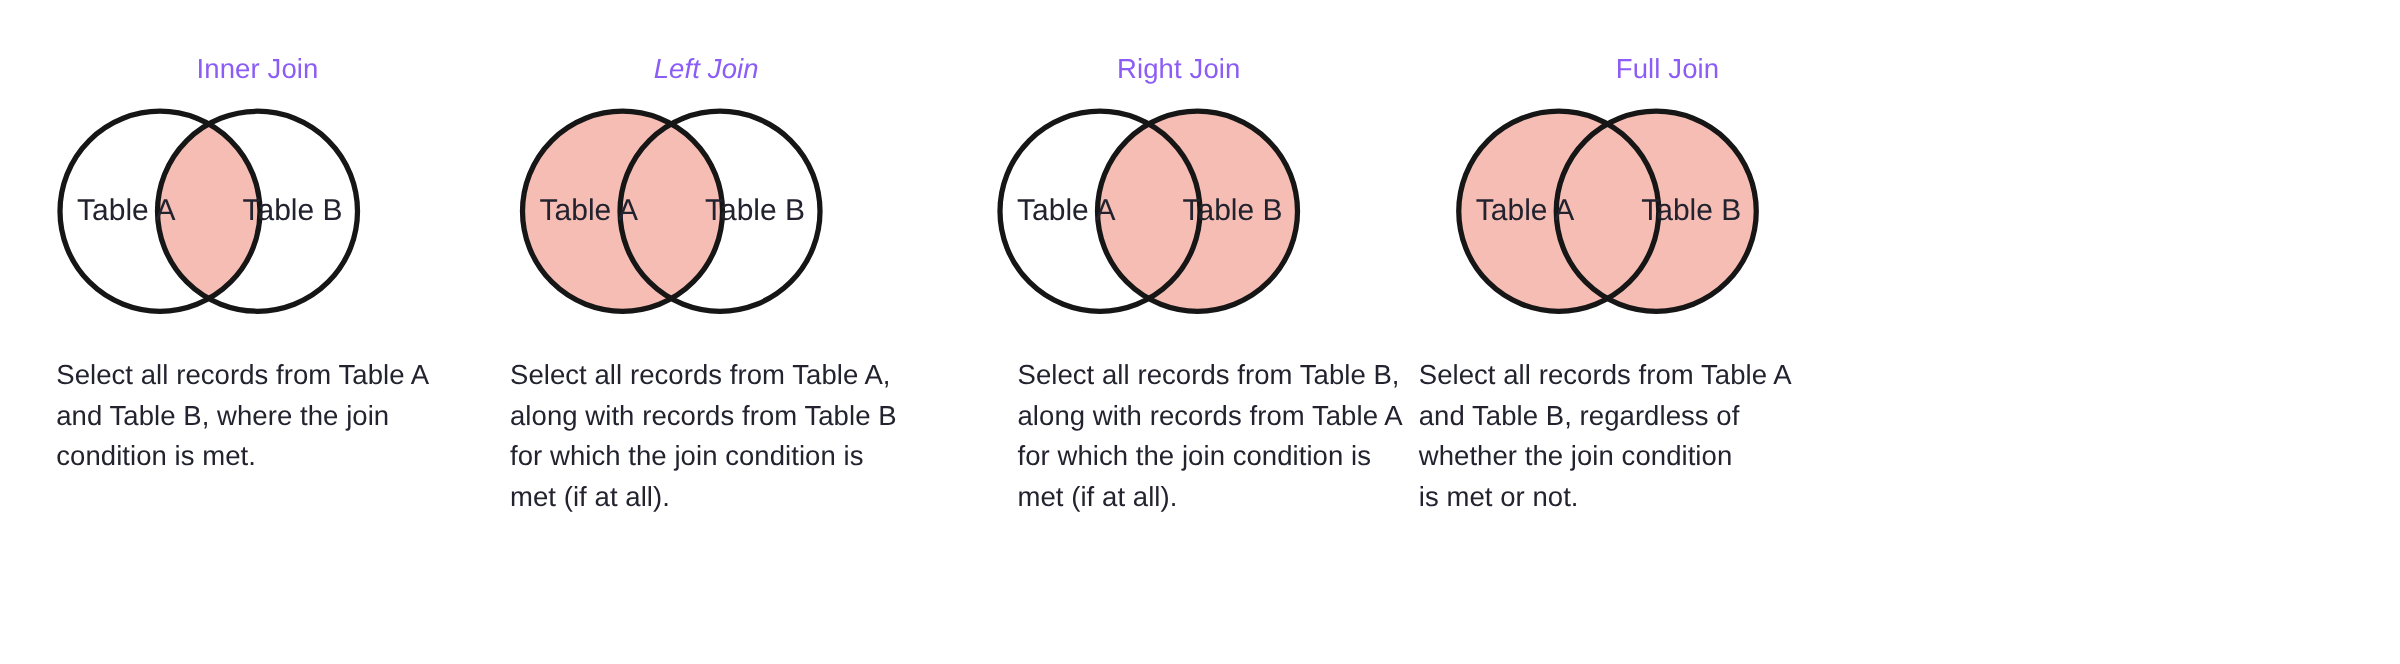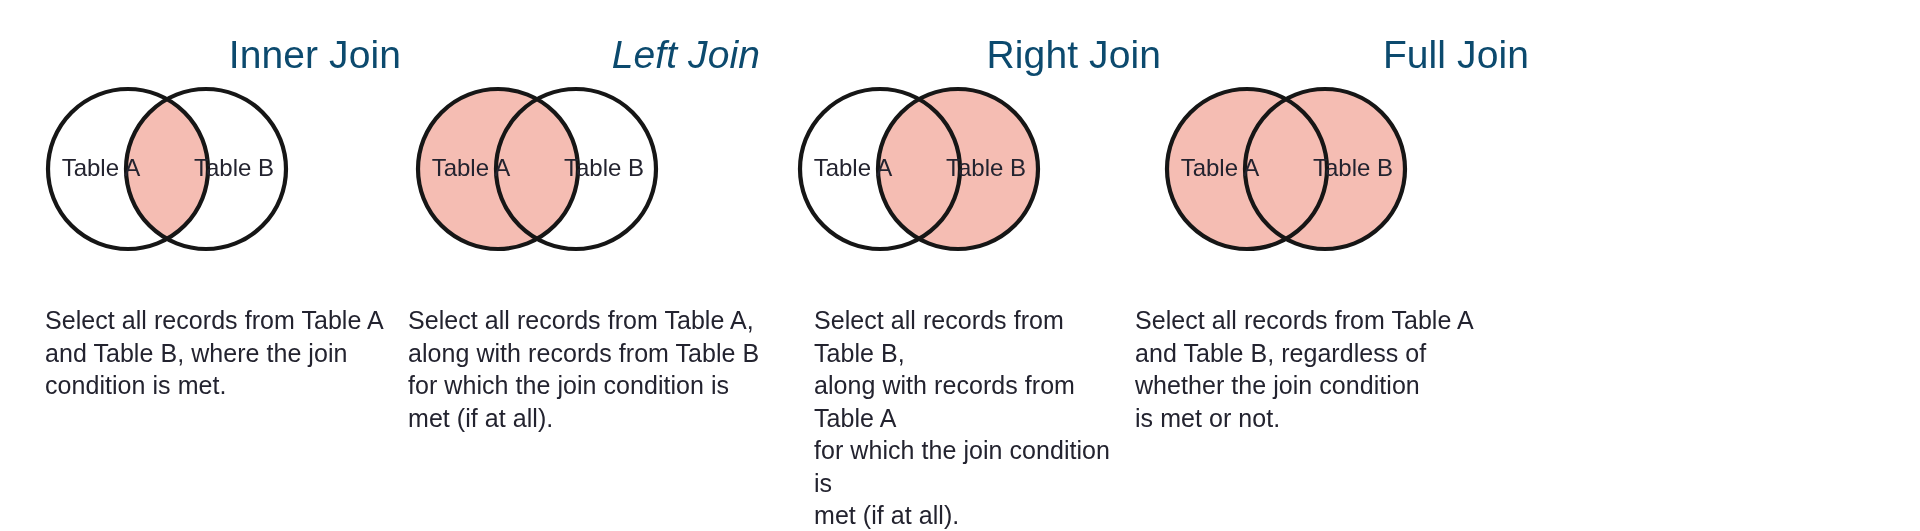--- a/index.html
+++ b/index.html
@@ -28,47 +28,47 @@
     top: 0;
     width: 390px;
     height: 531px;
   }
 
   .join-title {
     position: absolute;
     top: 38px;
     left: 0;
     width: 390px;
-    text-align: right;
-    font-size: 39px;
+    text-align: center;
+    font-size: 22px;
     line-height: 34px;
     font-weight: 400;
-    color: #0c4a6e;
+    color: #8b5cf6;
     letter-spacing: 0.1px;
     white-space: nowrap;
   }
 
   .venn-wrap {
     position: absolute;
     top: 82px;
     left: 0;
     width: 390px;
     height: 175px;
   }
 
   .venn-svg {
     display: block;
     position: absolute;
     top: 0;
   }
 
   .caption {
     position: absolute;
-    top: 304px;
-    font-size: 25px;
+    top: 284px;
+    font-size: 22px;
     line-height: 32.5px;
     color: #23232f;
     white-space: pre-line;
     letter-spacing: 0.05px;
   }
 
   
   #col-inner  { left: 5px;    }
   #col-left   { left: 370px;  }
   #col-right  { left: 740px;  }
@@ -79,21 +79,21 @@
   #col-right .venn-wrap  { left: 50px; }
   #col-full  .venn-wrap  { left: 52px; }
 
   #col-inner .caption { left: 40px;  }
   #col-left  .caption { left: 38px;  }
   #col-right .caption { left: 30px; margin-left: 44px;  }
   #col-full  .caption { left: 30px;  }
 
   #col-inner .join-title { left: 6px;  }
   #col-left  .join-title { left: 0px; font-style: italic;  }
-  #col-right .join-title { left: 31px; }
+  #col-right .join-title { left: 8px; }
   #col-full  .join-title { left: 34px; }
 
   .circle-outline {
     fill: none;
     stroke: #161616;
     stroke-width: 4.2;
   }
 
   .venn-label {
     font-family: "Liberation Sans", sans-serif;

